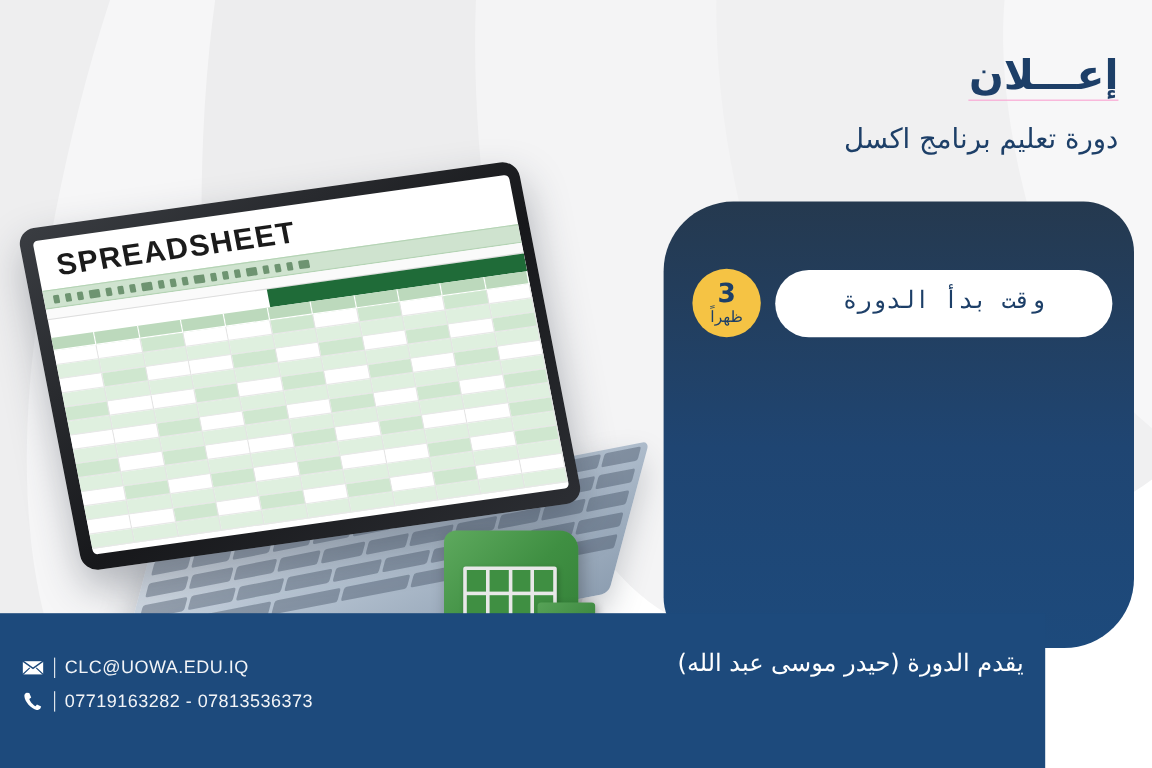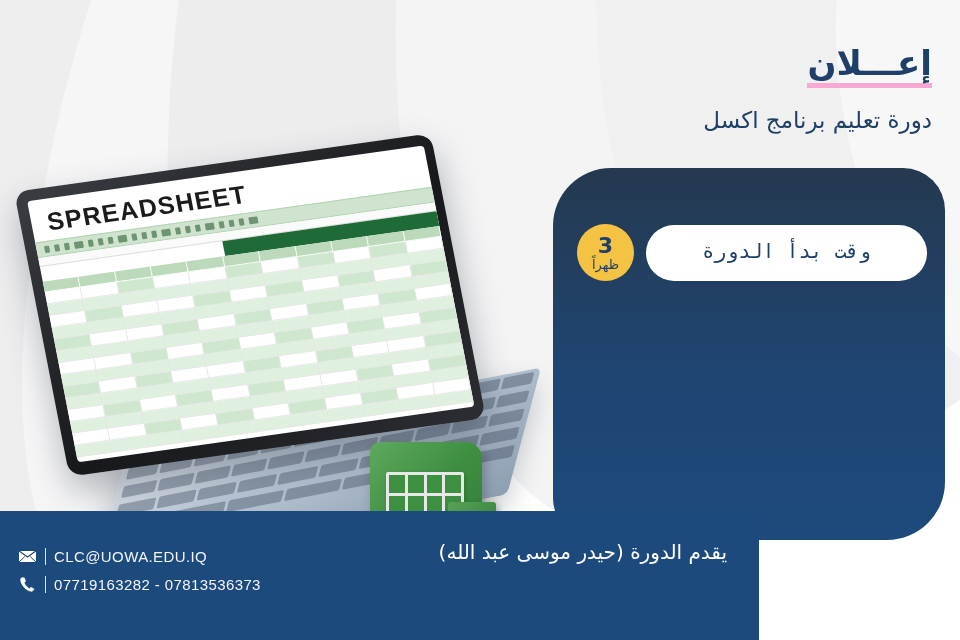--- a/index.html
+++ b/index.html
@@ -33,21 +33,21 @@
 
   
   .header {
     position:absolute; top:46px; right:28px;
     text-align:right; direction:rtl;
     z-index:6;
   }
   .headline {
     font-size:34px; font-weight:bold; color:#1d3f68;
     letter-spacing:0px; line-height:1.05;
-    border-bottom:5px solid #f9a8d4;
+    border-bottom:1px solid #f9a8d4;
     display:inline-block; padding-bottom:1px;text-align:center;
   }
   .subhead {
     margin-top:19px;
     font-size:23px; color:#1d3f68; line-height:1.2;
     white-space:nowrap;
   }
 
   
   .laptop-wrap {
@@ -194,38 +194,38 @@
     display:flex; align-items:center; justify-content:center;
     color:#1d3f68; font-size:20px; text-align:center;
     padding:8px 14px; line-height:1.35;font-family:Liberation Mono, monospace;
   }
   .pill.two-line { min-height:62px; font-size:19px; }
   .row.full .pill { margin-right:14px; }
 
   
   .footer {
     position:absolute; left:0; top:511px;
-    width:759px; height:129px;
+    width:871px; height:129px;
     background:#1d4a7c; z-index:8;
   }
   .contacts {
     position:absolute; right:auto; left:18px; top:36px;
     direction:ltr; color:#ffffff;
   }
   .contact-line {
     display:flex; align-items:center; gap:8px;
     font-family:"Liberation Sans",sans-serif;
     font-size:15px; letter-spacing:.4px; margin-bottom:9px; color:#f2f4f7;
   }
   .ic { width:19px; height:19px; display:flex; align-items:center; justify-content:center; }
   .ic svg { display:block; }
   .divider { width:1px; height:17px; background:#ffffff; opacity:.85; }
 
   .footer-ar {
-    position:absolute; right:32px; top:26px;
+    position:absolute; right:18px; top:26px;
     direction:rtl; text-align:right; color:#ffffff;
     line-height:1.55;
   }
   .f-line1 { font-size:20px; }
   .f-line2 { font-size:19px; }
   .f-line2 b { font-weight:bold; }
 </style>
 </head>
 <body>
 

